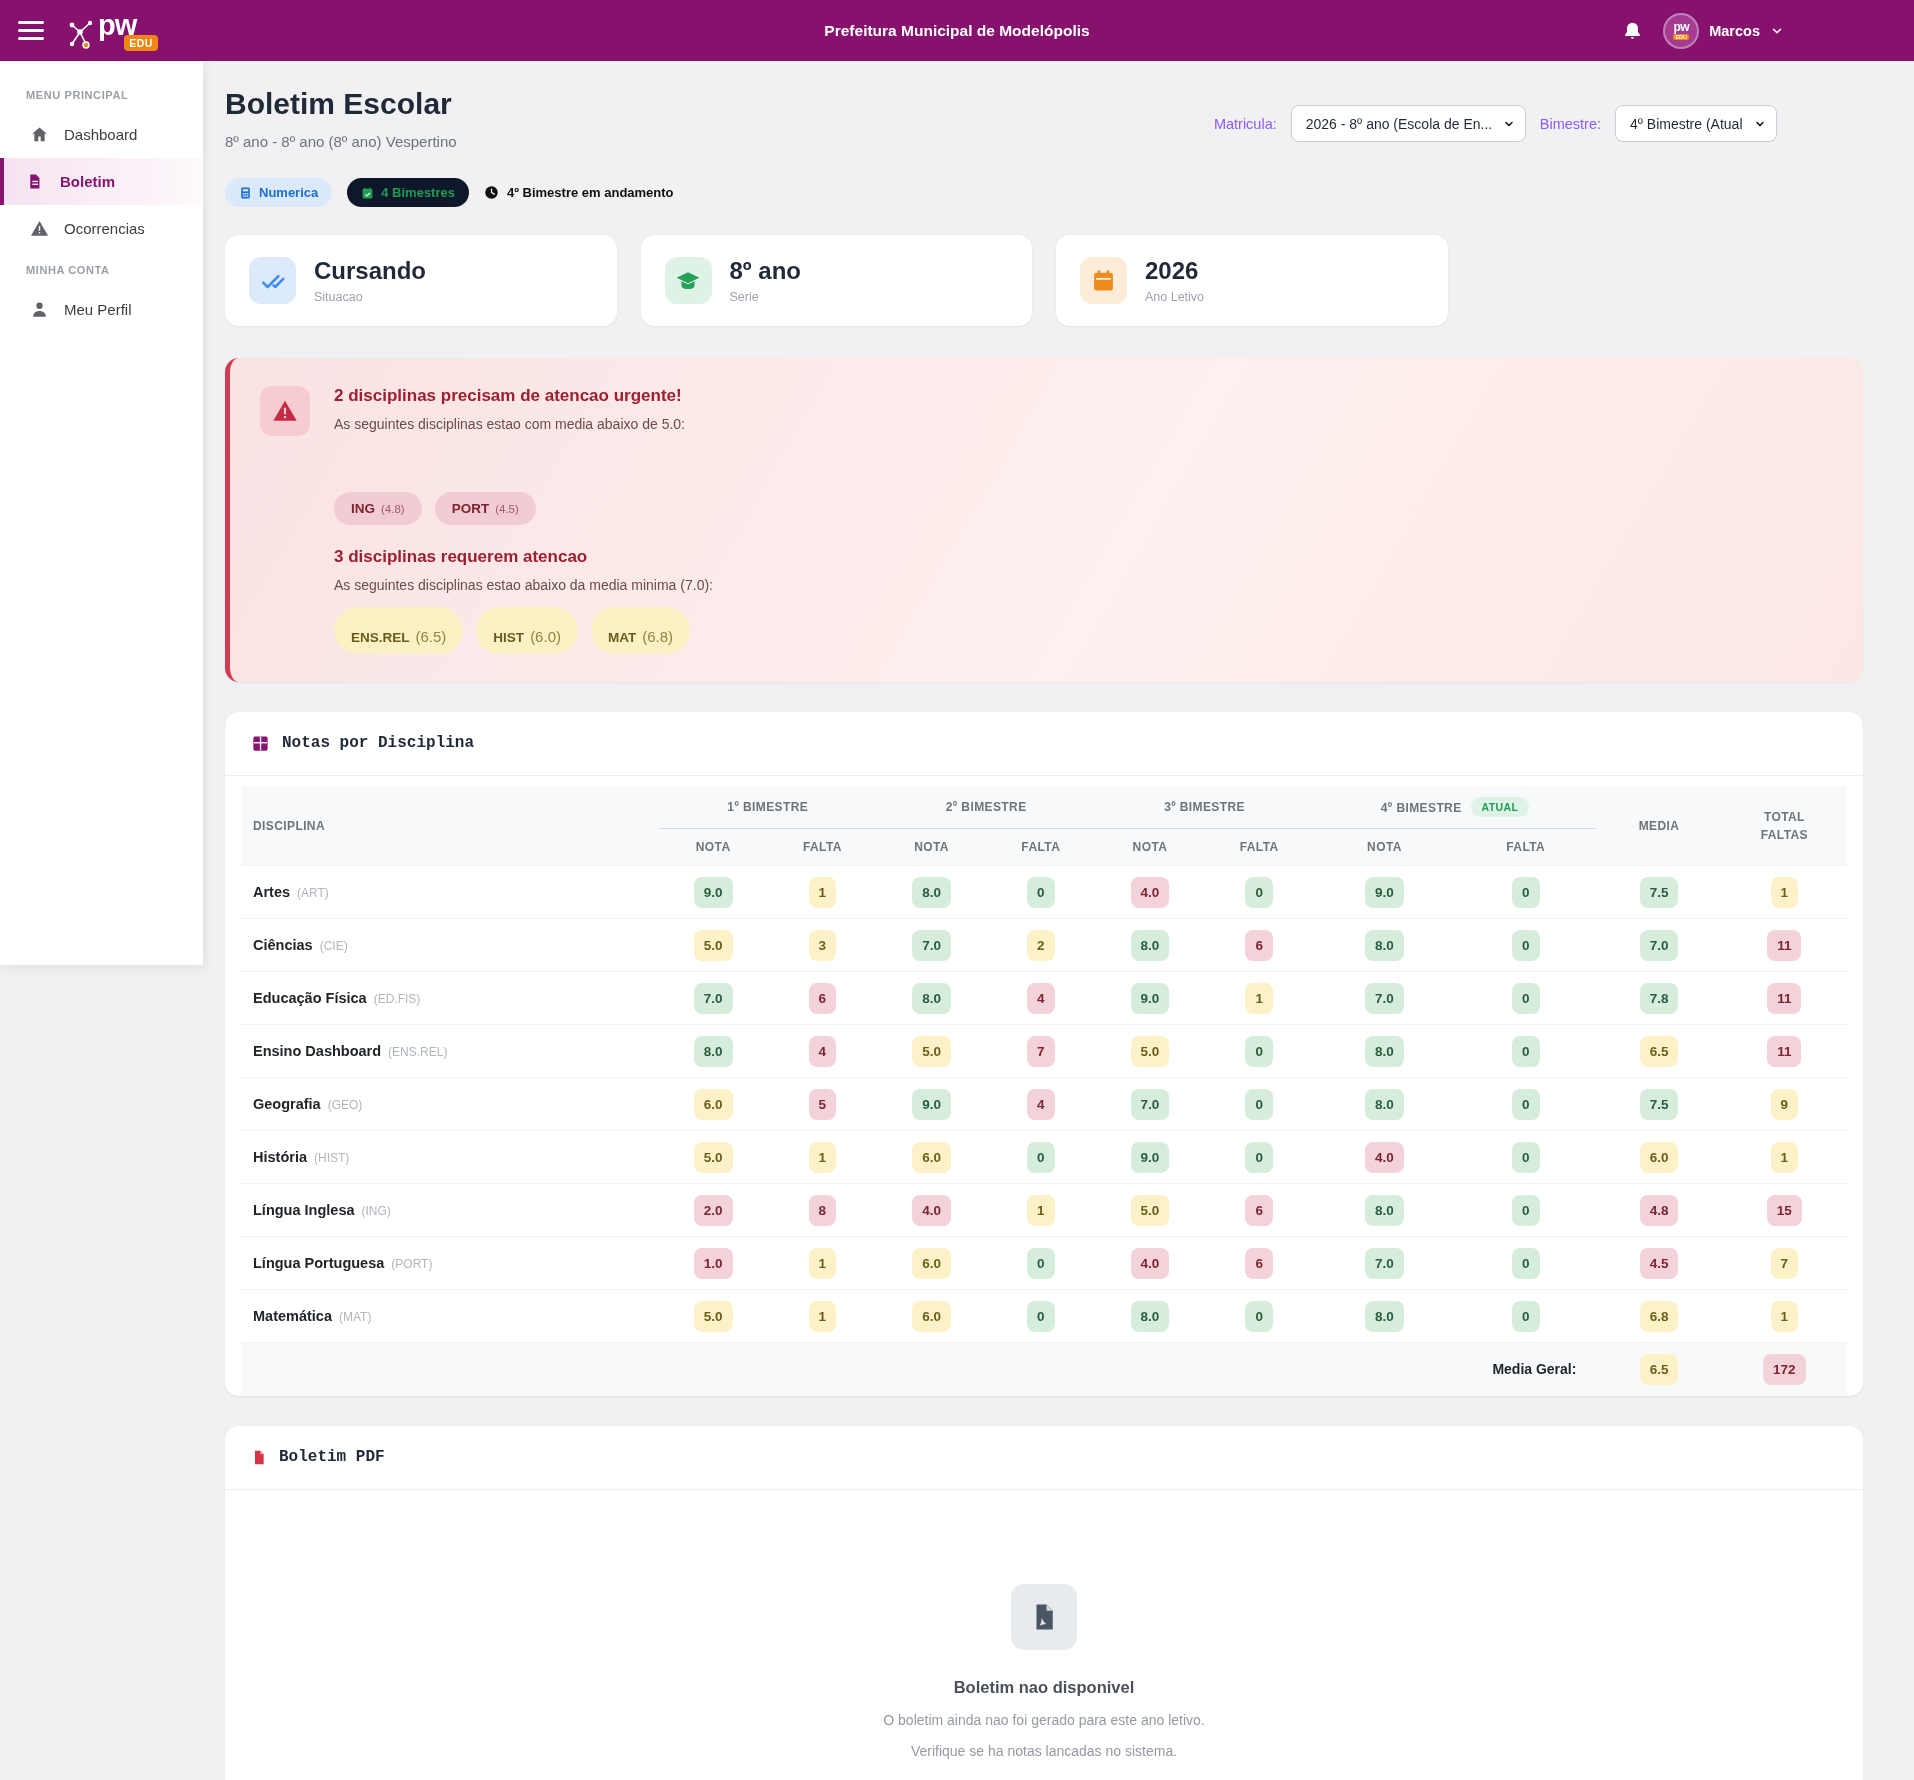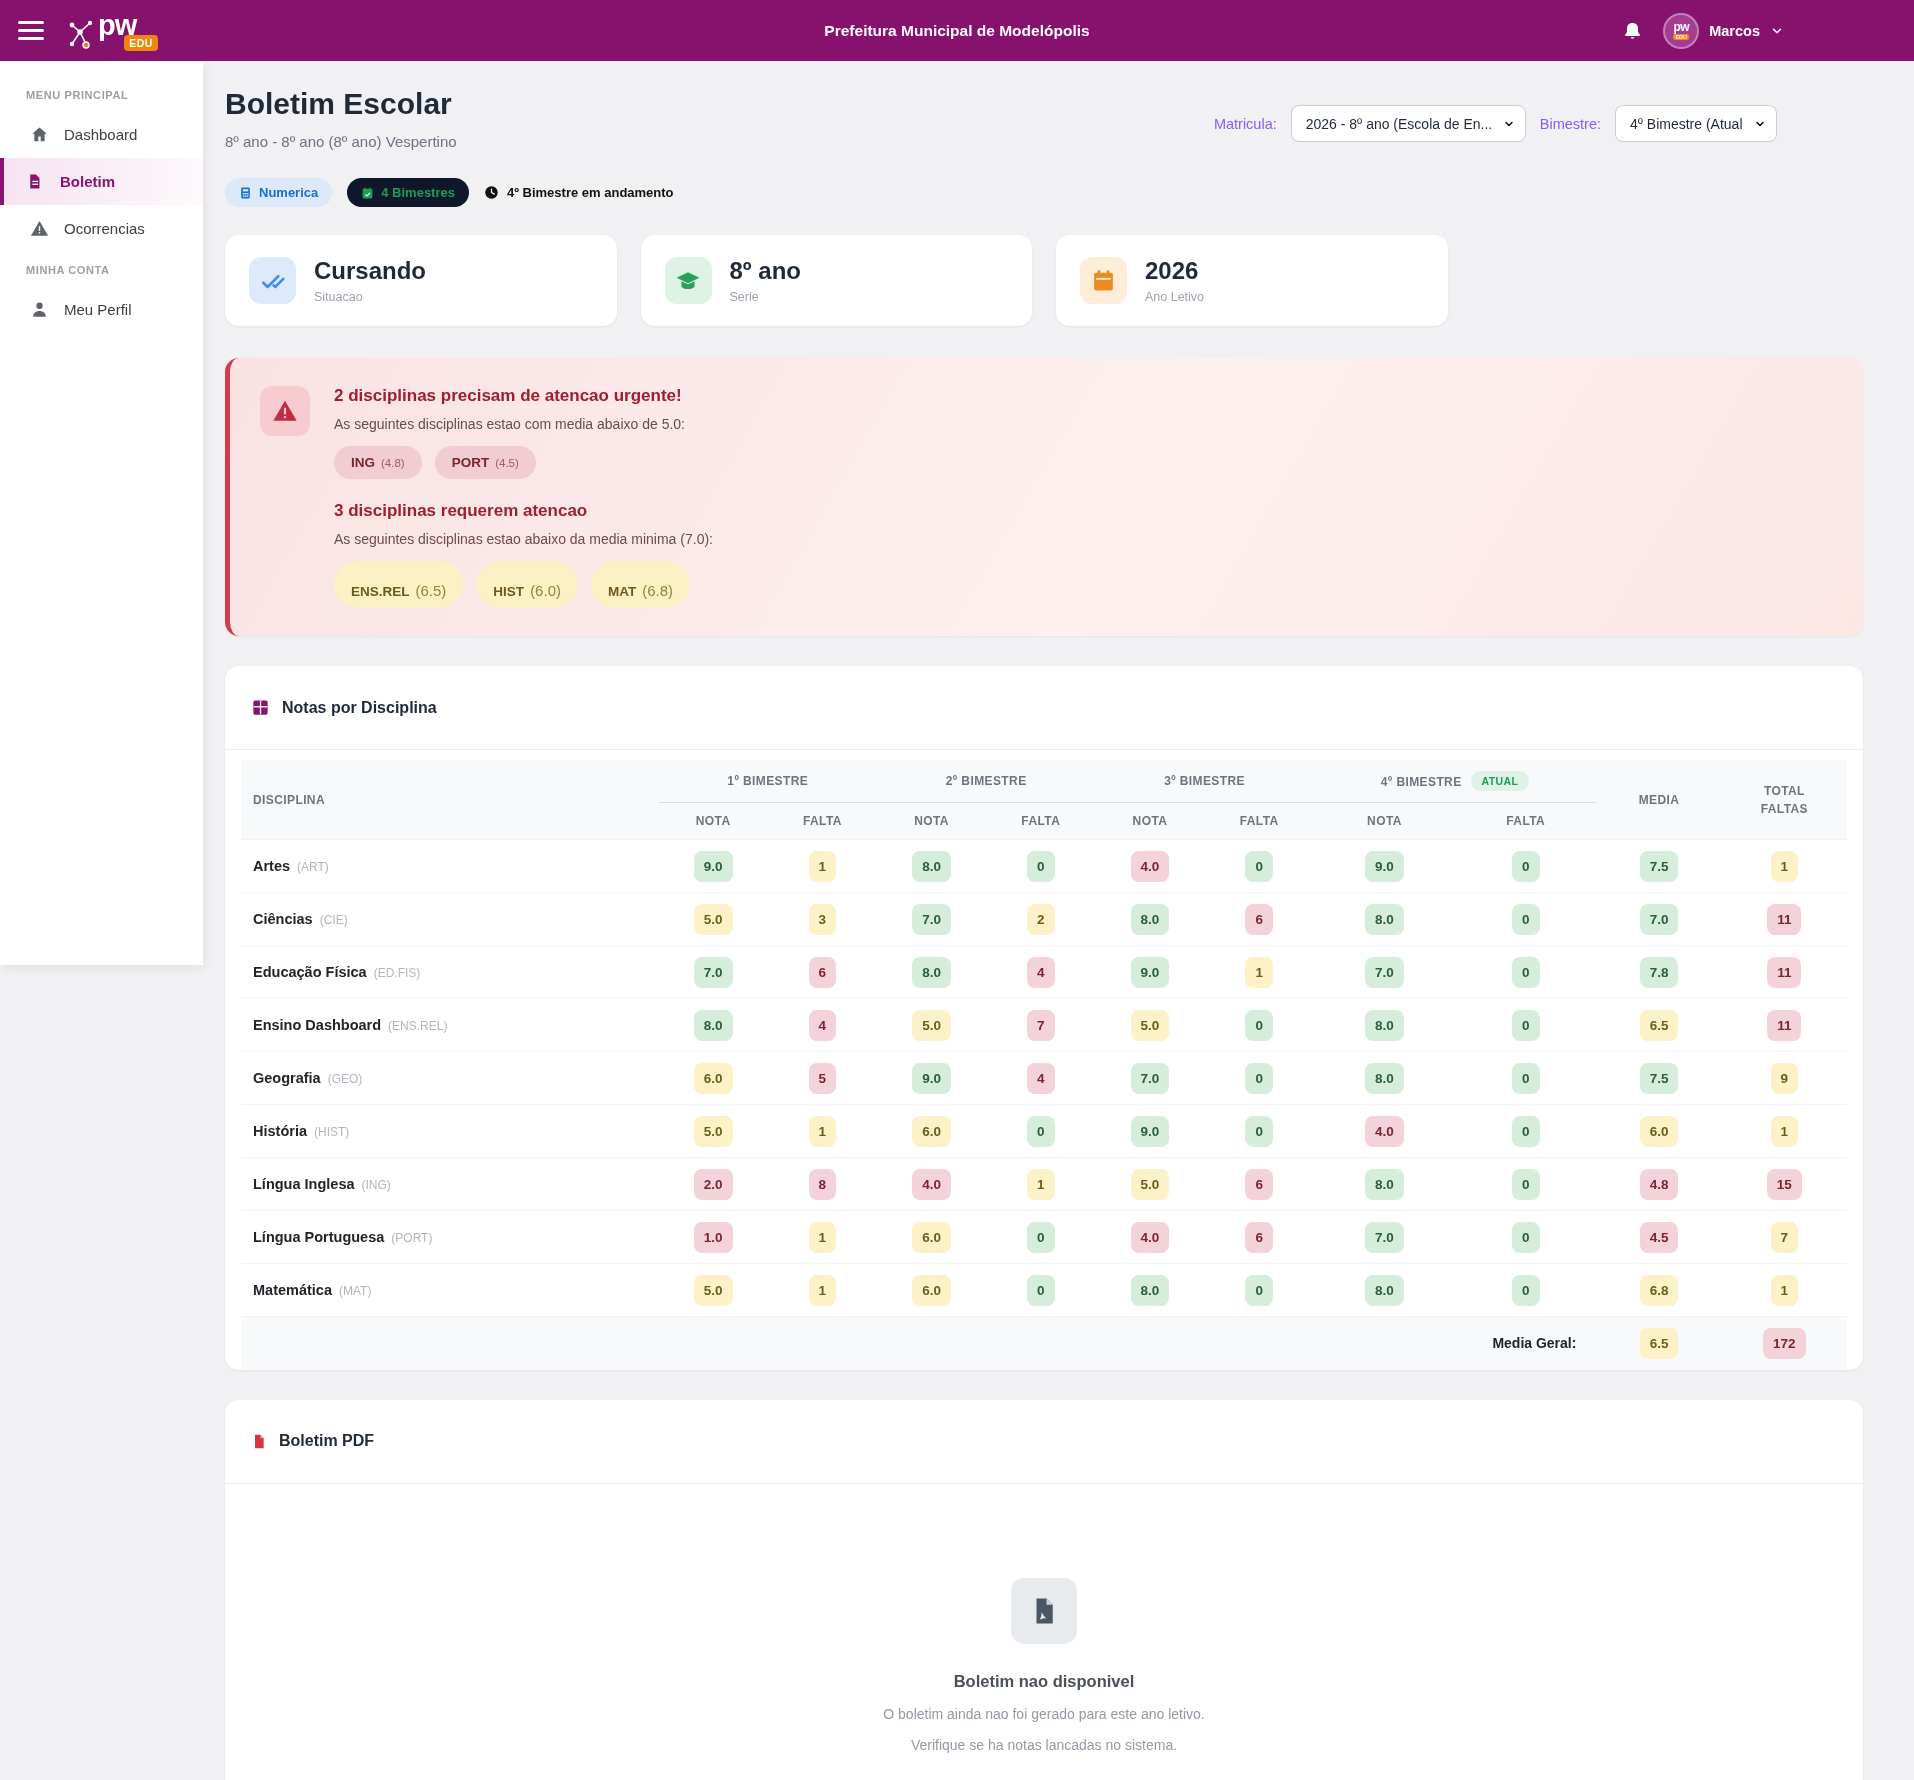--- a/index.html
+++ b/index.html
@@ -111,31 +111,31 @@
     margin-top: 32px; border-radius: 14px; border-left: 5px solid #cf3d52;
     background: linear-gradient(120deg, #fae2e3 0%, #fdf0ee 55%, #fce7e5 100%);
     padding: 28px 30px; display: flex; gap: 24px; box-shadow: 0 1px 3px rgba(0,0,0,.05);
   }
   .alert-icon-box { width: 50px; height: 50px; border-radius: 12px; background: #f6ccd1; color: #c32b42;
     display: flex; align-items: center; justify-content: center; flex: none; }
   .alert-title { font-size: 17px; font-weight: 800; color: #9d1f30; }
   .alert-desc { font-size: 14px; color: #6d4b4b; margin-top: 10px; }
   .chips { display: flex; gap: 13px; margin-top: 14px; }
   .chip { display: inline-flex; align-items: baseline; gap: 6px; border-radius: 999px; padding: 9px 17px; }
-  .chips-red .chip { background: #f2ccd3; }
+  .chips-red .chip { background: #f2ccd3; margin-top: 46px; }
   .chips-red .chip-code { color: #7d2430; font-size: 13.5px; font-weight: 700; }
   .chips-red .chip-val { color: #a2596a; font-size: 11.5px; }
   .chips-yellow .chip { background: #fcf0c5; }
   .chips-yellow .chip-code { color: #6d5a1c; font-size: 13.5px; font-weight: 700; }
   .chips-yellow .chip-val { color: #97833f; font-size: 15px; margin-top: 12px; }
   .alert-title2 { margin-top: 22px; }
 
   
   .panel { margin-top: 30px; background: #fff; border-radius: 14px; box-shadow: 0 1px 3px rgba(0,0,0,.06); overflow: hidden; }
-  .panel-head { display: flex; align-items: center; gap: 12px; padding: 32px 26px; border-bottom: 1px solid #eceef0; }
+  .panel-head { display: flex; gap: 12px; padding: 22px 26px; border-bottom: 1px solid #eceef0; font-family: Liberation Mono, monospace; }
   .panel-title { font-size: 16px; font-weight: 700; color: #1f2937; }
 
   table.grades { width: calc(100% - 32px); margin: 10px 16px 0; border-collapse: collapse; }
   .grades thead th {
     background: #f8f9fa; color: #6c757d; font-size: 12px; font-weight: 700;
     letter-spacing: .4px; padding: 11px 6px; text-align: center; white-space: nowrap;
   }
   .grades thead th.th-disc { text-align: left; padding-left: 12px; }
   .grades thead th.th-total { white-space: normal; line-height: 1.5; padding-left: 20px; padding-right: 20px; }
   .grades thead tr.group-row th.th-group { border-bottom: 1px solid #d8dce1; }

